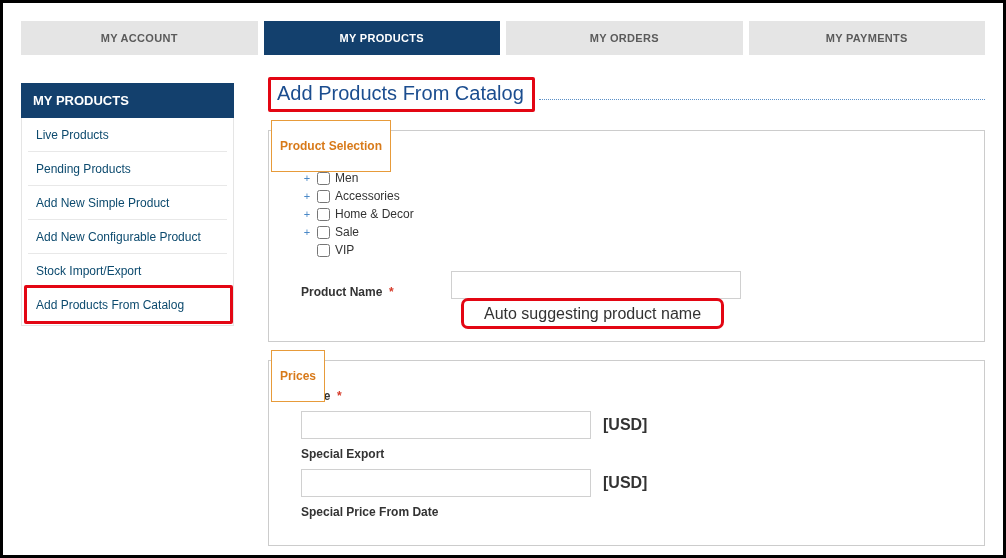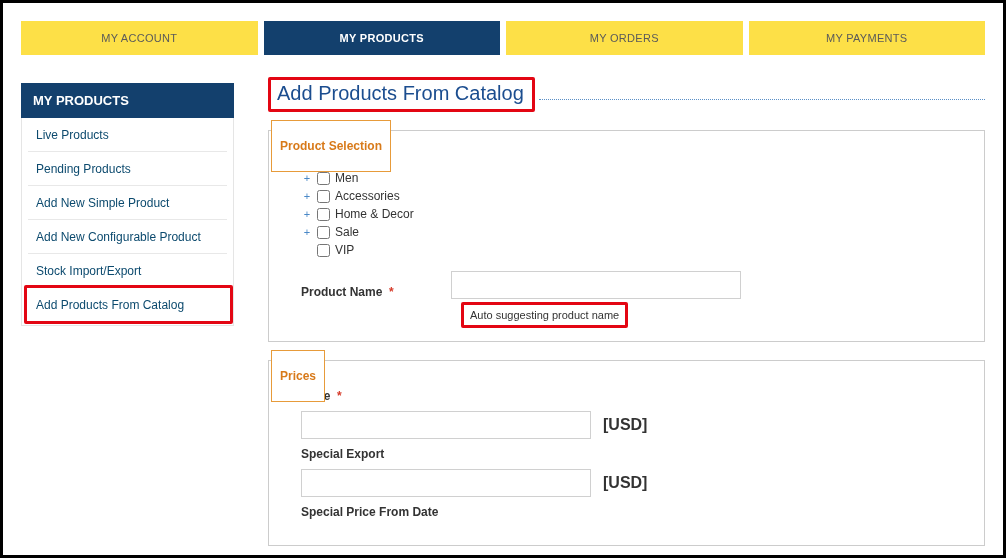--- a/index.html
+++ b/index.html
@@ -17,27 +17,27 @@
   }
   .inner {
     padding: 18px 18px 0 18px;
   }
   .tabs {
     display: flex;
     gap: 6px;
   }
   .tab {
     flex: 1;
-    background: #fde047;
+    background: #e5e5e5;
     text-align: center;
     padding: 11px 0;
     font-size: 11px;
     color: #5a5a5a;
     cursor: pointer;
-    font-weight: normal;
+    font-weight: bold;
     letter-spacing: 0.3px;
   }
   .tab.active {
     background: #13406d;
     color: #fff;
     font-weight: bold;
   }
   .main {
     display: flex;
     margin-top: 28px;
@@ -152,23 +152,24 @@
     height: 28px;
     width: 290px;
     padding: 2px 6px;
     font-size: 12px;
   }
   .hint-row {
     margin-left: 170px;
     margin-top: 6px;
   }
   .hint {
-    font-size: 11px;
+    font-size: 16px;
     color: #333;
-    padding: 4px 6px;
+    padding: 4px 20px;
+    border-radius: 7px;
   }
   .unit {
     font-size: 16px;
     font-weight: bold;
     color: #333;
     margin-left: 12px;
   }
   .side-highlight {
     position: relative;
   }

